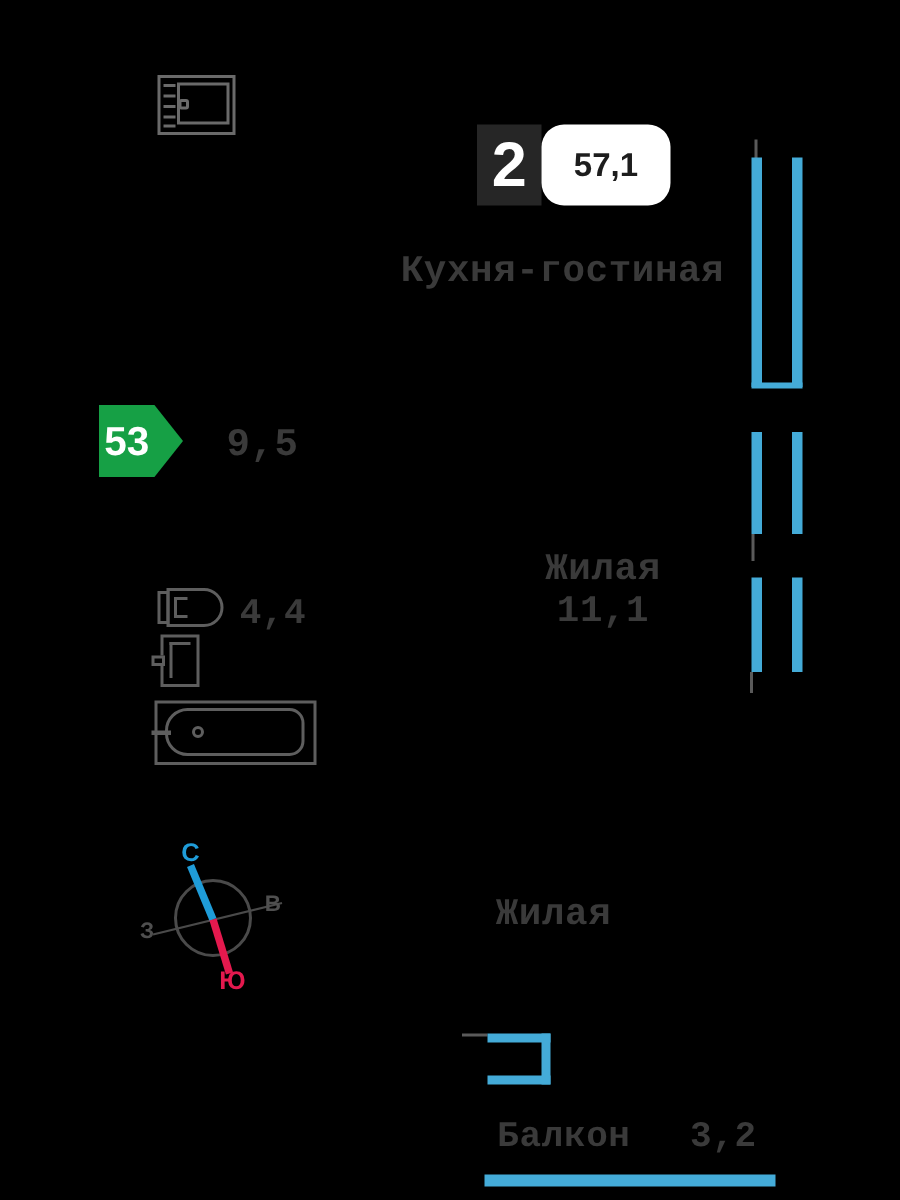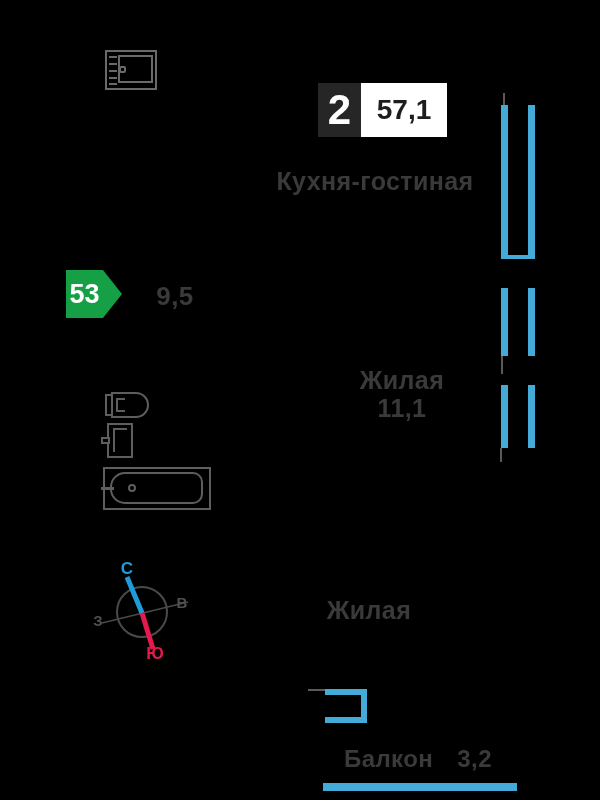--- a/index.html
+++ b/index.html
@@ -12,31 +12,31 @@
     --fixture:#5e5e5e;
     --wall:#5a5a5a;
     --badge-dark:#262626;
   }
   html,body{margin:0;padding:0;background:#000;}
   #plan{
     position:relative;width:600px;height:800px;background:#000;
     font-family:"Liberation Sans", sans-serif;overflow:hidden;
   }
   .abs{position:absolute;}
-  .txt{color:var(--txt);font-weight:bold;text-align:center;letter-spacing:.4px;}
+  .txt{color:var(--txt);font-weight:bold;text-align:center;letter-spacing:.4px;font-family:Liberation Mono, monospace;}
   .room{font-size:25px;line-height:28px;}
   .blue{background:var(--blue);}
   .wall{background:var(--wall);}
 
   
   #badge{left:318px;top:83px;display:flex;}
   #badge .dark{width:43px;height:54px;background:var(--badge-dark);color:#fff;
     font-size:42px;font-weight:bold;display:flex;align-items:center;justify-content:center;}
   #badge .light{width:86px;height:54px;background:#fff;color:#1d1d1d;
-    font-size:28px;font-weight:bold;display:flex;align-items:center;justify-content:center;}
+    font-size:22px;font-weight:bold;display:flex;align-items:center;justify-content:center;border-radius:15px;}
 
   
   #marker{left:66px;top:270px;width:56px;height:48px;background:var(--green);
     clip-path:polygon(0 0,66% 0,100% 50%,66% 100%,0 100%);
     color:#fff;font-size:27px;font-weight:bold;display:flex;align-items:center;}
   #marker span{width:37px;text-align:center;}
 
   
   #washer{left:105px;top:50px;width:52px;height:40px;border:2px solid var(--icon);box-sizing:border-box;}
   #washer .inner{position:absolute;left:11px;top:3px;width:35px;height:28px;border:2px solid var(--icon);box-sizing:border-box;}
@@ -119,20 +119,21 @@
       <div class="tap"></div>
       <div class="in"></div>
   </div>
   <div id="bath" class="abs">
     <div class="in"></div>
       <div class="drain"></div>
       <div class="tap"></div>
   </div>
 
   <div class="abs txt" style="left:132px;top:395px;width:100px;font-size:24px;line-height:29px;">
+    <div>4,4</div>
   </div>
 
   <svg class="abs" style="left:80px;top:550px;" width="120" height="120" viewBox="0 0 120 120">
     <circle cx="62" cy="62" r="25" fill="none" stroke="#4a4a4a" stroke-width="2"></circle>
     <line x1="22" y1="73" x2="108" y2="52" stroke="#4a4a4a" stroke-width="1.5"></line>
     <line x1="47" y1="27" x2="62" y2="63" stroke="var(--compass-blue)" stroke-width="5"></line>
     <line x1="62" y1="63" x2="73" y2="99" stroke="var(--red)" stroke-width="5"></line>
   </svg>
   <div class="cl" style="left:117px;top:559px;width:20px;text-align:center;color:var(--compass-blue);font-size:17px;">С</div>
   <div class="cl" style="left:145px;top:644px;width:20px;text-align:center;color:var(--red);font-size:17px;">Ю</div>

